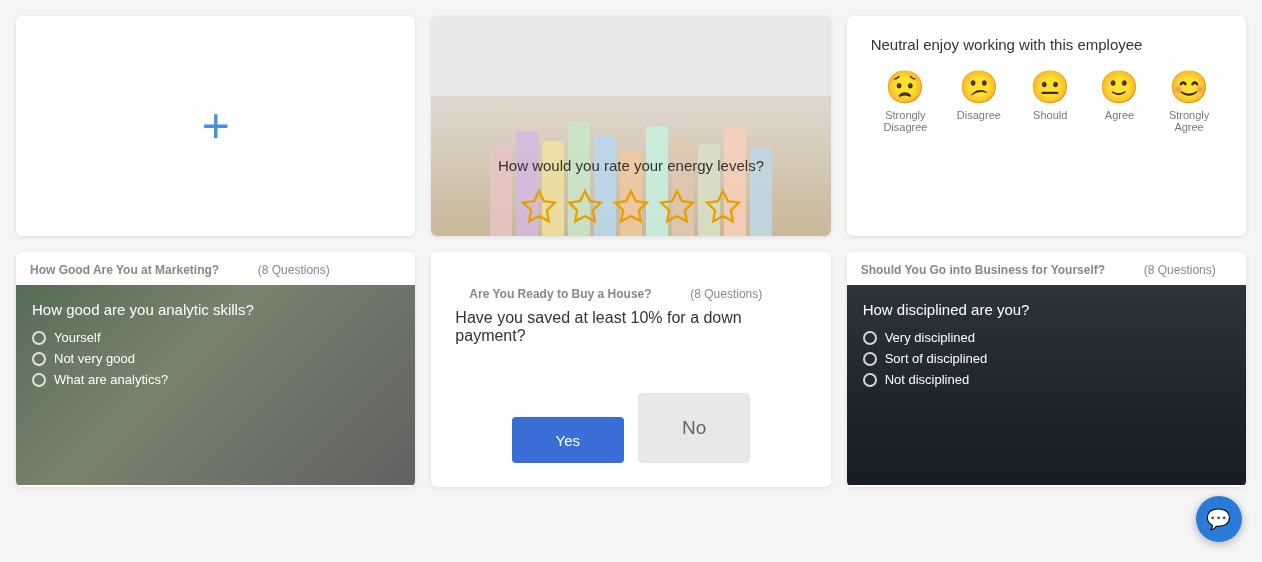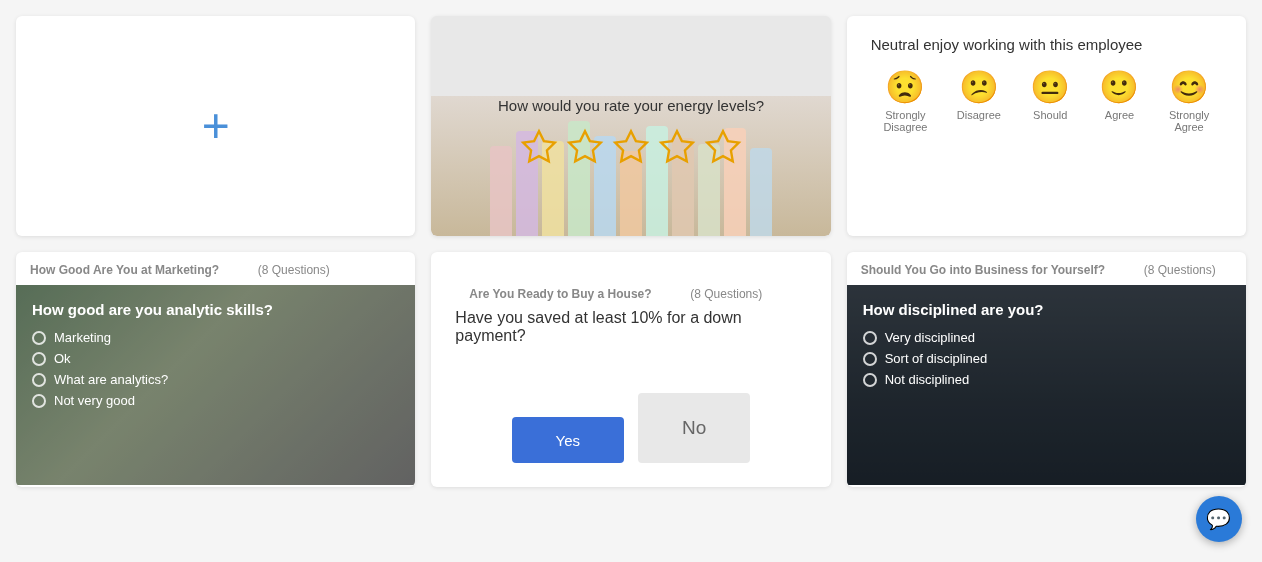--- a/index.html
+++ b/index.html
@@ -33,21 +33,21 @@
       color: #4a90d9;
       line-height: 1;
     }
     .card-stars {
       position: relative;
       min-height: 220px;
       background: #e8e8e8;
       display: flex;
       flex-direction: column;
       align-items: center;
-      justify-content: center;
+      justify-content: flex-end;
       padding: 20px 20px 0 20px;
     }
     .card-stars-bg {
       position: absolute;
       bottom: 0; left: 0; right: 0;
       height: 140px;
       background: linear-gradient(to bottom, #e0d8d0, #c8b89a);
       border-radius: 0 0 6px 6px;
       overflow: hidden;
       display: flex;
@@ -141,21 +141,21 @@
       color: #fff;
     }
     .quiz-overlay-marketing {
       background: rgba(80,80,80,0.3);
     }
     .quiz-overlay-business {
       background: rgba(20,20,20,0.55);
     }
     .quiz-question {
       font-size: 15px;
-      font-weight: 700;
+      font-weight: 400;
       margin-bottom: 12px;
     }
     .quiz-option {
       display: flex;
       align-items: center;
       gap: 8px;
       font-size: 13px;
       margin-bottom: 6px;
     }
     .radio-circle {
@@ -316,33 +316,29 @@
     <div class="quiz-header">
       <span class="quiz-header-title">How Good Are You at Marketing?</span>
       <span class="quiz-header-count">(8 Questions)</span>
     </div>
     <div class="quiz-image-area">
       <div class="quiz-image-bg bg-marketing"></div>
       <div class="quiz-overlay quiz-overlay-marketing">
         <div class="quiz-question">How good are you analytic skills?</div>
         <div class="quiz-option">
           <div class="radio-circle"></div>
-          <span>Marketing</span>
-        </div>
-        <div class="quiz-option">
-          <div class="radio-circle"></div>
-          <span>Ok</span>
+          <span>Yourself</span>
+        </div>
+        <div class="quiz-option">
+          <div class="radio-circle"></div>
+          <span>Not very good</span>
         </div>
         <div class="quiz-option">
           <div class="radio-circle"></div>
           <span>What are analytics?</span>
-        </div>
-        <div class="quiz-option">
-          <div class="radio-circle"></div>
-          <span>Not very good</span>
         </div>
       </div>
     </div>
   </div>
 
   <div class="card card-yesno">
     <div class="quiz-header">
       <span class="quiz-header-title">Are You Ready to Buy a House?</span>
       <span class="quiz-header-count">(8 Questions)</span>
     </div>

